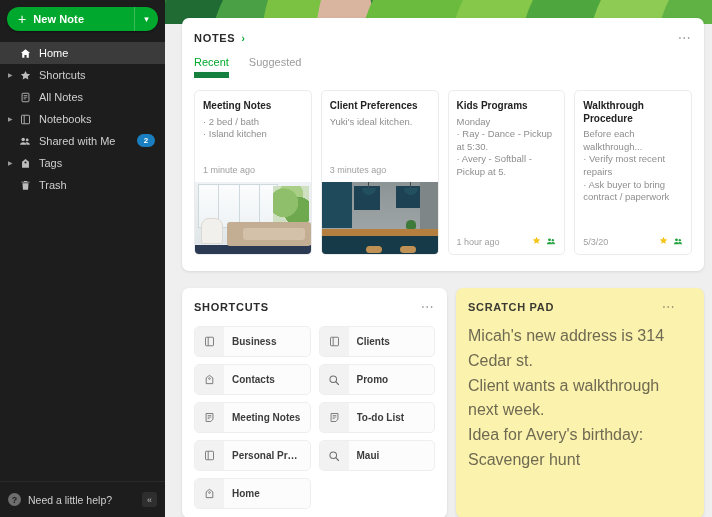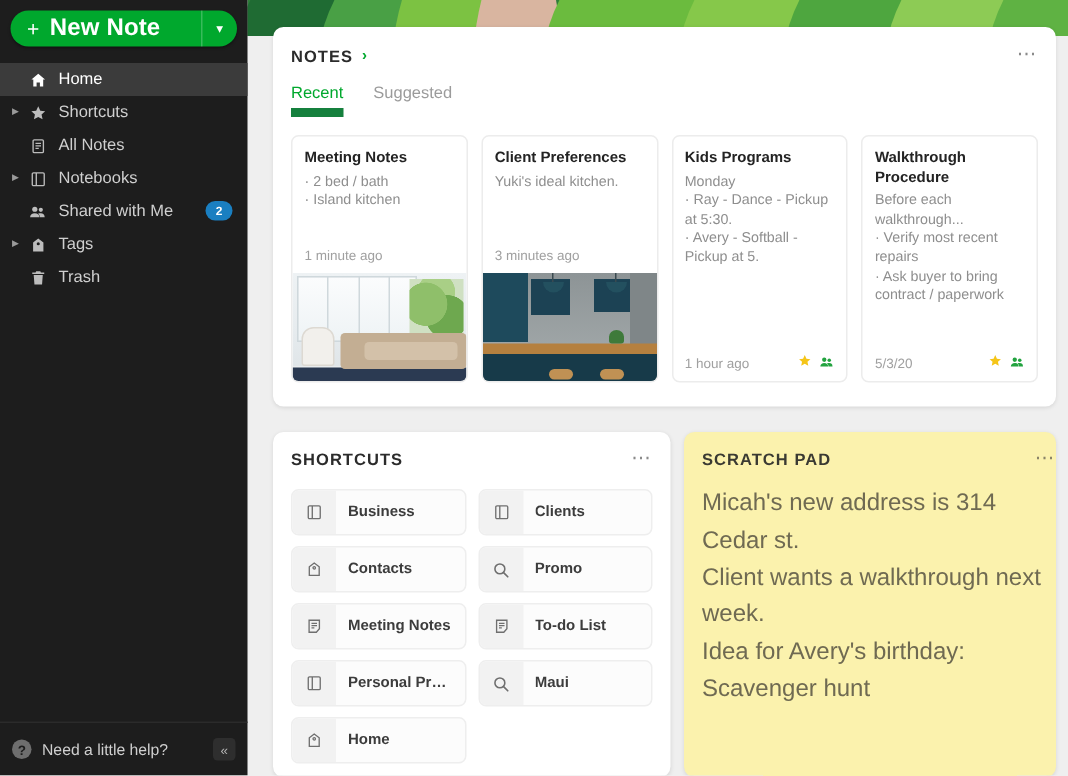--- a/index.html
+++ b/index.html
@@ -29,21 +29,21 @@
   #new-note-wrap { padding: 7px 7px 6px 7px; }
   #new-note-btn {
     height: 24px; border-radius: 12px; background: #00a82d;
     display: flex; align-items: center; cursor: pointer;
     box-shadow: 0 1px 2px rgba(0,0,0,.4);
   }
   #new-note-btn .plus {
     color: #fff; font-size: 14px; line-height: 1; margin-left: 11px; font-weight: 400;
   }
   #new-note-btn .label {
-    color: #fff; font-size: 16px; font-weight: bold; margin-left: 7px; flex: 1;
+    color: #fff; font-size: 11px; font-weight: bold; margin-left: 7px; flex: 1;
     letter-spacing: .1px;
   }
   #new-note-btn .chev {
     width: 24px; text-align: center; color: #fff; font-size: 9px;
     border-left: 1px solid rgba(255,255,255,.22); line-height: 24px; height: 24px;
   }
 
   .nav-list { margin-top: 5px; }
   .nav-item {
     height: 22px; display: flex; align-items: center; position: relative;
@@ -87,21 +87,21 @@
   
   #main {
     position: absolute; left: 165px; top: 0; width: 547px; height: 517px;
     padding: 18px 8px 0 17px;
   }
 
   .panel { background: #fff; border-radius: 7px; box-shadow: 0 1px 3px rgba(0,0,0,.10); }
 
   
   #notes-panel { height: 253px; padding: 14px 12px 0 12px; position: relative; }
-  .panel-head { display: flex; align-items: flex-start; }
+  .panel-head { display: flex; align-items: center; }
   .panel-title {
     font-size: 11px; font-weight: bold; color: #2b2b2b; letter-spacing: .7px;
   }
   .caret-right { color: #00a82d; font-size: 10px; margin-left: 6px; font-weight: bold; }
   .kebab {
     margin-left: auto; color: #8a8a8a; font-size: 13px; letter-spacing: 1.2px;
     line-height: 8px; cursor: pointer;
   }
   #notes-tabs { display: flex; gap: 20px; margin-top: 12px; }
   .tab { font-size: 11px; color: #9b9b9b; padding-bottom: 4px; cursor: pointer; }
@@ -219,21 +219,21 @@
     justify-content: center; background: #f2f2f2; color: #6f6f6f;
   }
   .shortcut .sc-label {
     font-size: 10px; color: #3c3c3c; margin-left: 8px; white-space: nowrap;
     overflow: hidden; text-overflow: ellipsis; padding-right: 6px; font-weight: bold;
   }
 
   
   #scratch-panel {
     flex: 1; height: 230px; background: #fbf2ad; border-radius: 7px;
-    padding: 13px 0 0 12px; box-shadow: 0 1px 3px rgba(0,0,0,.10);
+    padding: 13px 28px 0 12px; box-shadow: 0 1px 3px rgba(0,0,0,.10);
   }
   #scratch-panel .panel-title { color: #3a3a32; }
   #scratch-panel .kebab { color: #8a8468; }
   #scratch-body { margin-top: 11px; }
   .scratch-line { font-size: 16px; color: #6f6a52; line-height: 1.55; }
 
   .star { color: #f5c518; font-size: 9px; line-height: 1; }
   .shared-ico { color: #22a33f; display: flex; align-items: center; }
 </style>
 </head>

